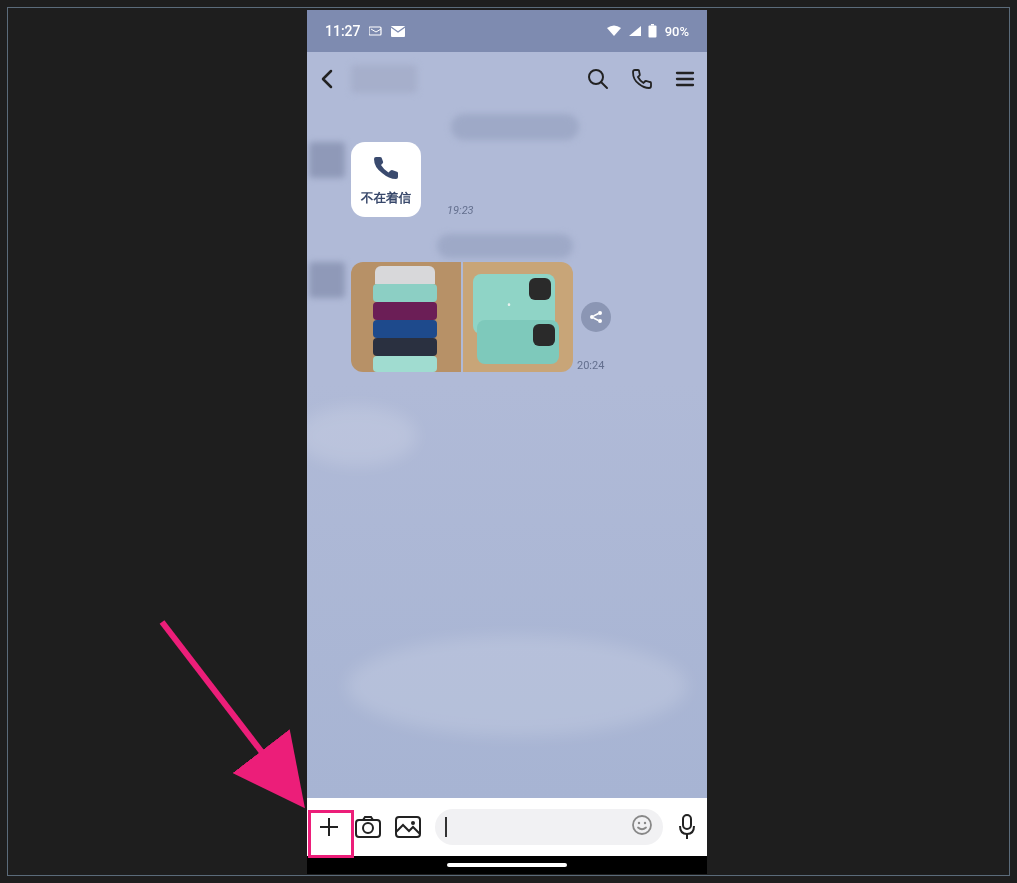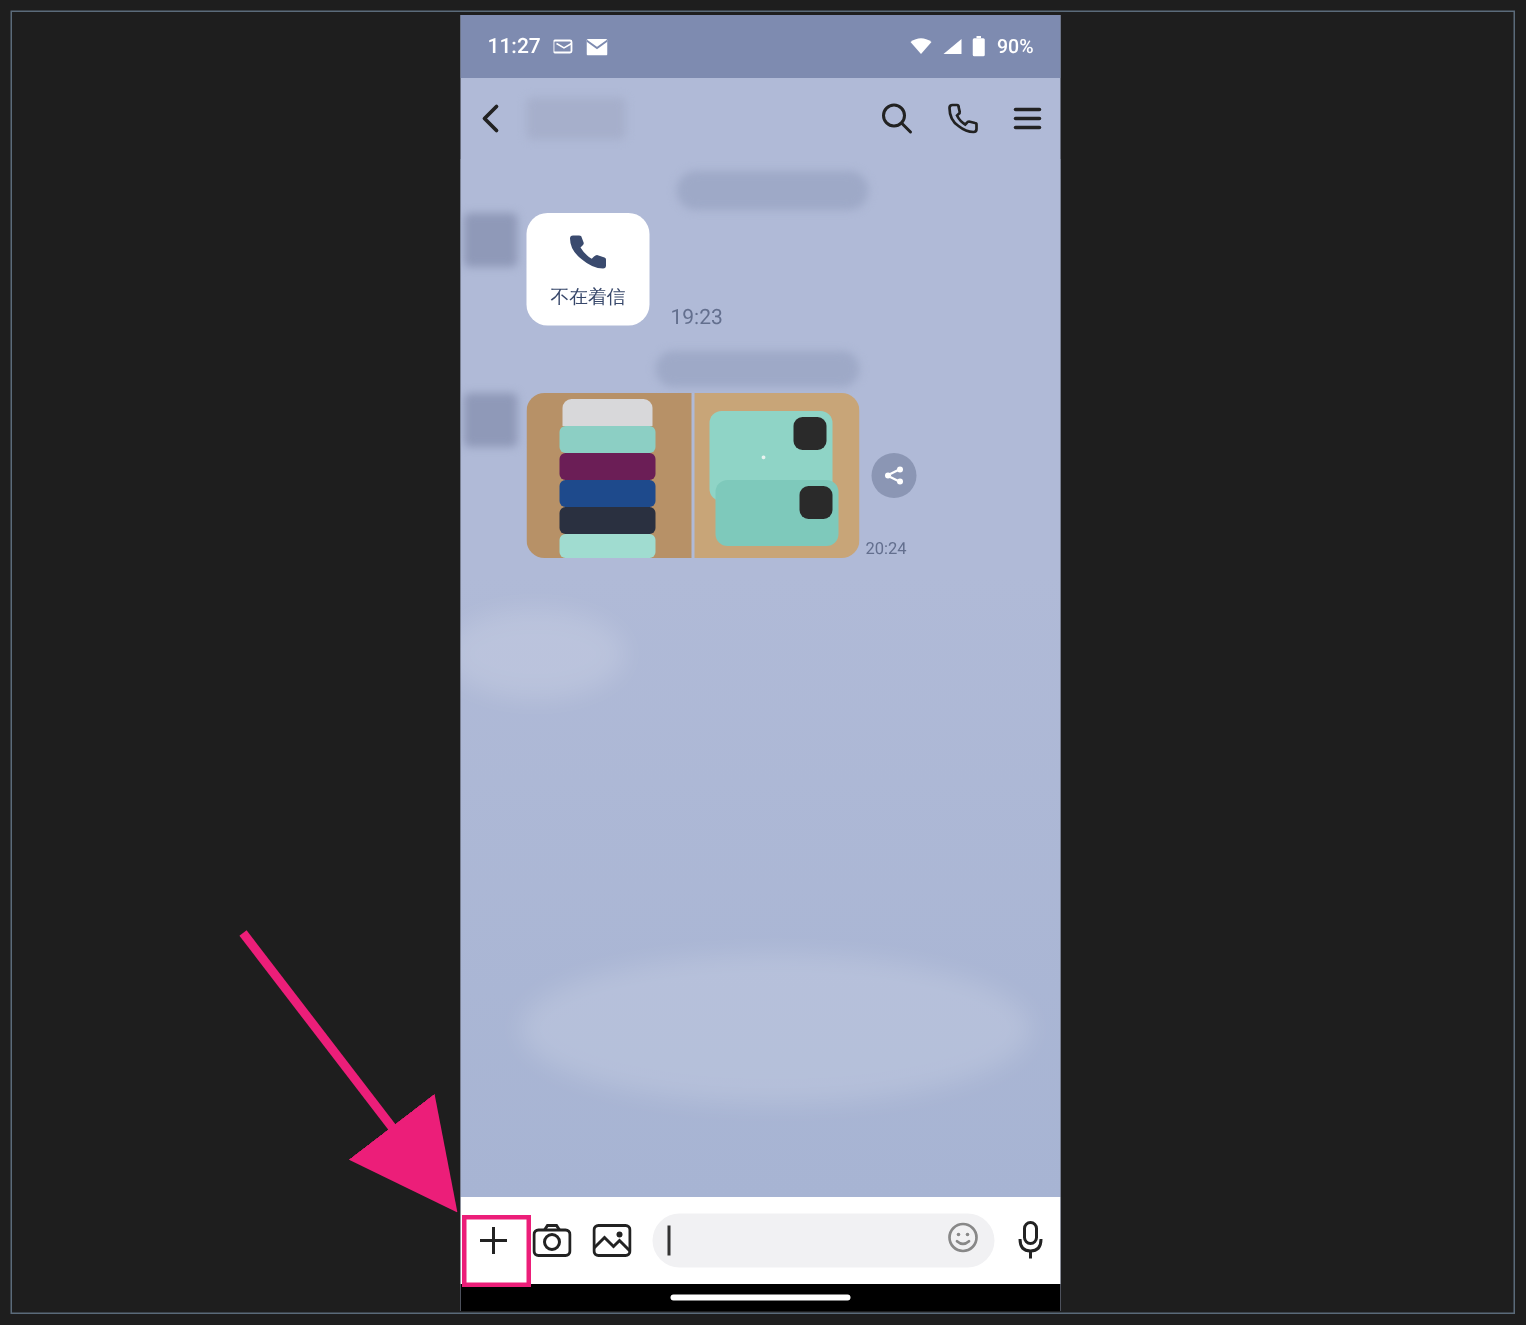--- a/index.html
+++ b/index.html
@@ -81,29 +81,30 @@
     filter: blur(3px);
     border-radius: 4px;
     position: absolute;
   }
   
   .call-bubble {
     position: absolute;
     left: 44px; top: 36px;
     background: #fff;
     border-radius: 14px;
-    width: 82px;
+    width: 70px;
     padding: 12px 8px 10px 8px;
     text-align: center;
+    font-weight: bold;
   }
   .call-bubble .phone-ic { margin: 0 auto 6px auto; }
   .call-bubble .label { font-size: 12.5px; color: #37476a; }
   .call-time {
     position: absolute; left: 140px; top: 98px;
-    font-size: 14px; color: #636f8e;
+    font-size: 11px; color: #636f8e; font-style: italic;
   }
   
   .blur-name2 {
     position: absolute; left: 130px; top: 128px;
     width: 136px; height: 24px;
     background: #9ea9c7; border-radius: 12px;
     filter: blur(3px);
   }
   .photo-group {
     position: absolute;

